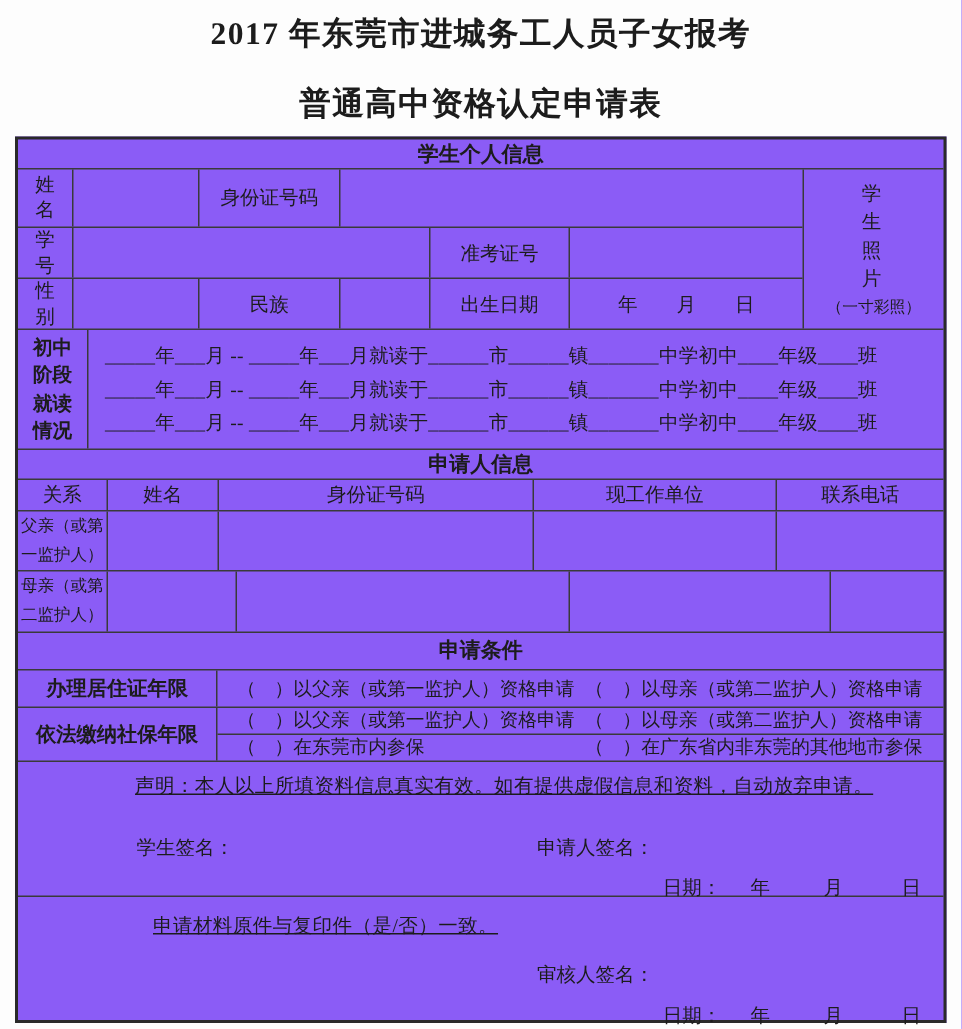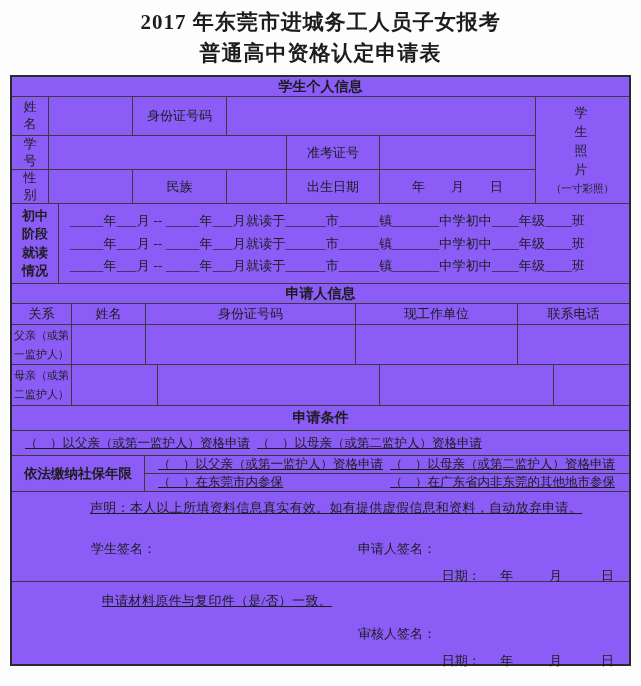--- a/index.html
+++ b/index.html
@@ -5,21 +5,21 @@
   * { box-sizing: border-box; margin: 0; padding: 0; }
   html, body { width: 641px; height: 686px; }
   body {
     background: #fdfdfd;
     color: #1c1c1c;
     font-family: "Liberation Serif", "DejaVu Serif", serif;
     overflow: hidden;
   }
   .titles { padding-top: 7px; text-align: center; font-weight: bold; }
   .t1 { font-size: 21px; line-height: 30px; letter-spacing: 1px; }
-  .t2 { font-size: 21px; line-height: 32px; letter-spacing: 1px; }
+  .t2 { font-size: 21px; line-height: 32px; letter-spacing: 1px; margin-top: 16px; }
 
   .form { margin: 6px 10px 0 10px; border: 2px solid #2a2a2a; background: #8b5cf6; }
 
   .bb { border-bottom: 1px solid #3a3a3a; }
   .r { display: flex; }
   .cell {
     border-right: 1px solid #3a3a3a;
     display: flex; align-items: center; justify-content: center;
     font-size: 13px;
   }
@@ -80,21 +80,21 @@
 
   
   .cond-row { display: flex; }
   .h25 { height: 25px; }
   .h22 { height: 22px; }
   .cond-label {
     width: 133px; border-right: 1px solid #3a3a3a;
     display: flex; align-items: center; justify-content: center;
     font-weight: bold; font-size: 13.5px;
   }
-  .cond-opts { flex: 1; display: flex; align-items: center; padding-left: 13px; font-size: 12.5px; text-decoration: underline; }
+  .cond-opts { flex: 1; display: flex; align-items: center; padding-left: 13px; font-size: 12.5px; }
   .opt1 { width: 232px; white-space: pre; }
   .opt2 { flex: 1; white-space: pre; }
   .soc { display: flex; }
   .soc-right { flex: 1; display: flex; flex-direction: column; }
 
   
   .decl { height: 90px; font-size: 13px; }
   .decl-text { padding: 7px 6px 0 78px; letter-spacing: 0.3px; text-decoration: underline; }
   .decl-signs { display: flex; margin-top: 23px; }
   .sign-student { margin-left: 79px; }
@@ -180,20 +180,21 @@
       <div class="cell c-rel rel-cell">母亲（或第二监护人）</div>
       <div class="cell c-name"></div>
       <div class="cell c-id"></div>
       <div class="cell c-work"></div>
       <div class="cell flex1 nr"></div>
     </div>
 
     <div class="sec-title tall bb">申请条件</div>
 
     <div class="cond-row h25 bb">
+      <div class="cond-label">办理居住证年限</div>
       <div class="cond-opts">
         <span class="opt1">（    ）以父亲（或第一监护人）资格申请</span>
         <span class="opt2">（    ）以母亲（或第二监护人）资格申请</span>
       </div>
     </div>
 
     <div class="soc bb">
       <div class="cond-label">依法缴纳社保年限</div>
       <div class="soc-right">
         <div class="cond-opts h25 bb" style="display:flex;">

